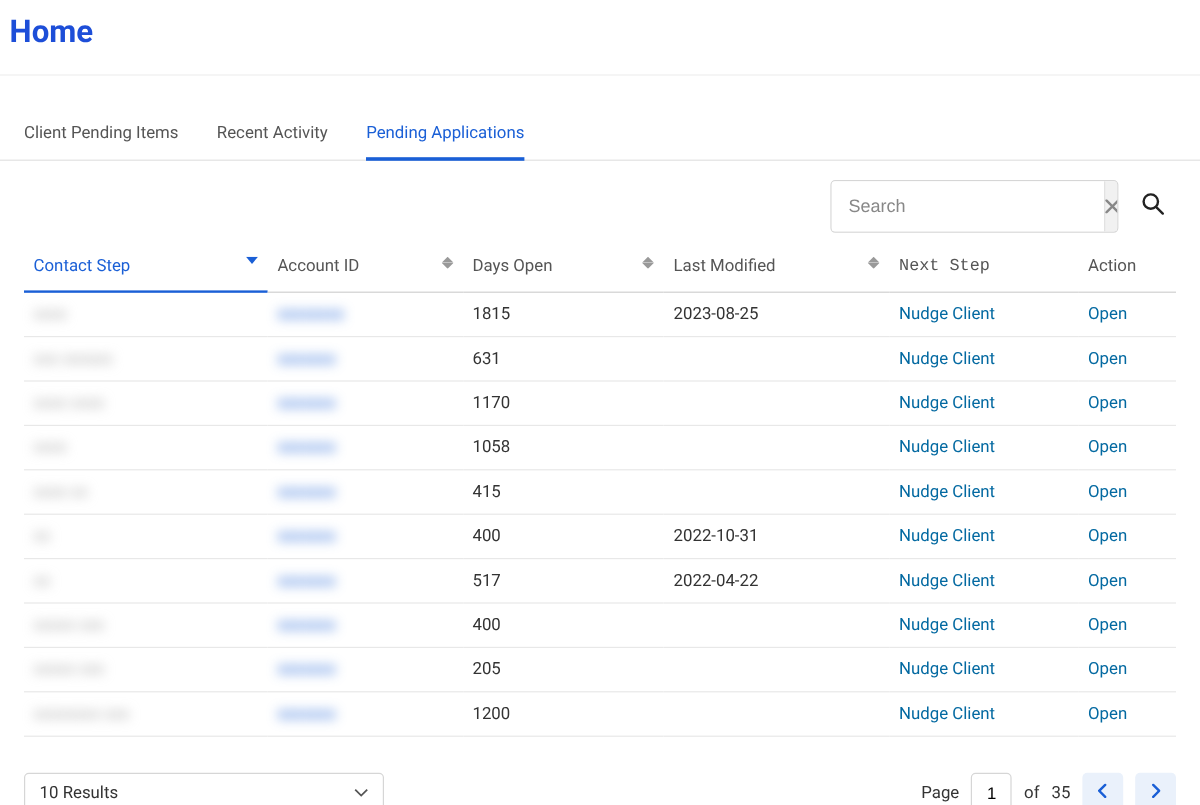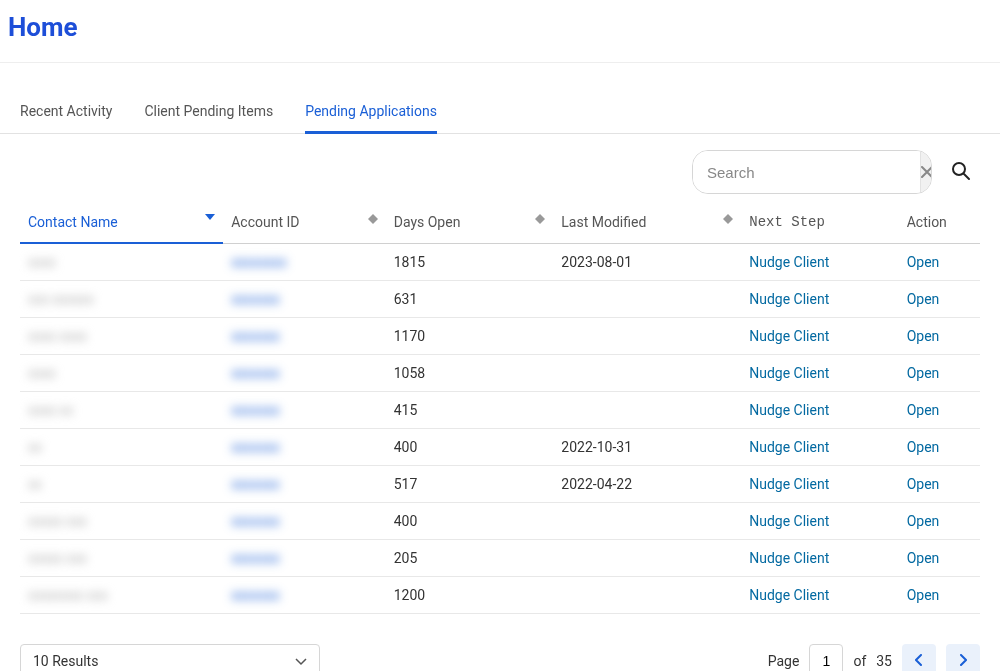--- a/index.html
+++ b/index.html
@@ -45,21 +45,21 @@
     display: flex;
     justify-content: flex-end;
     padding: 16px 20px 10px 20px;
     gap: 10px;
     align-items: center;
   }
   .search-wrap {
     display: flex;
     align-items: center;
     border: 1px solid #d6d6d6;
-    border-radius: 16px;
+    border-radius: 4px;
     height: 44px;
     width: 240px;
     overflow: hidden;
   }
   .search-input {
     flex: 1;
     border: none;
     outline: none;
     padding: 0 14px;
     font-size: 15px;
@@ -185,22 +185,22 @@
 </head>
 <body>
 
 <div class="page">
 
   <div class="title-row">
     <h1 class="title">Home</h1>
   </div>
 
   <div class="tabs">
+    <div class="tab">Client Pending Items</div>
     <div class="tab">Recent Activity</div>
-    <div class="tab">Client Pending Items</div>
     <div class="tab active">Pending Applications</div>
   </div>
 
   <div class="search-row">
     <div class="search-wrap">
       <input class="search-input" placeholder="Search" value="" style="">
       <div class="clear-btn">
         <span>
           <svg width="12" height="12" viewBox="0 0 12 12">
               <path d="M1 1 L11 11 M11 1 L1 11" stroke="currentColor" stroke-width="2" fill="none" stroke-linecap="round"></path>
@@ -216,21 +216,21 @@
           </svg>
       </span>
     </div>
   </div>
 
   <div class="table-area">
     <table>
       <thead>
         <tr>
           <th class="col-contact sorted">
-            <span>Contact Name</span>
+            <span>Contact Step</span>
             <span class="sort-handle active-down">
               <svg class="down" width="10" height="6" viewBox="0 0 10 6">
                   <path d="M0 0 L5 6 L10 0 Z" fill="currentColor"></path>
                 </svg>
             </span>
           </th>
           <th class="col-account">
             <span>Account ID</span>
             <span class="sort-handle">
               <svg width="10" height="5" viewBox="0 0 10 5">
@@ -269,21 +269,21 @@
           <th class="col-action">
             <span>Action</span>
           </th>
         </tr>
       </thead>
       <tbody id="tbody">
           <tr>
             <td><span class="blur">xxxx</span></td>
             <td><span class="blur-link">xxxxxxxx</span></td>
             <td>1815</td>
-            <td>2023-08-01</td>
+            <td>2023-08-25</td>
             <td><span class="link">Nudge Client</span></td>
             <td><span class="link">Open</span></td>
           </tr>
           <tr>
             <td><span class="blur">xxx xxxxxx</span></td>
             <td><span class="blur-link">xxxxxxx</span></td>
             <td>631</td>
             <td></td>
             <td><span class="link">Nudge Client</span></td>
             <td><span class="link">Open</span></td>

